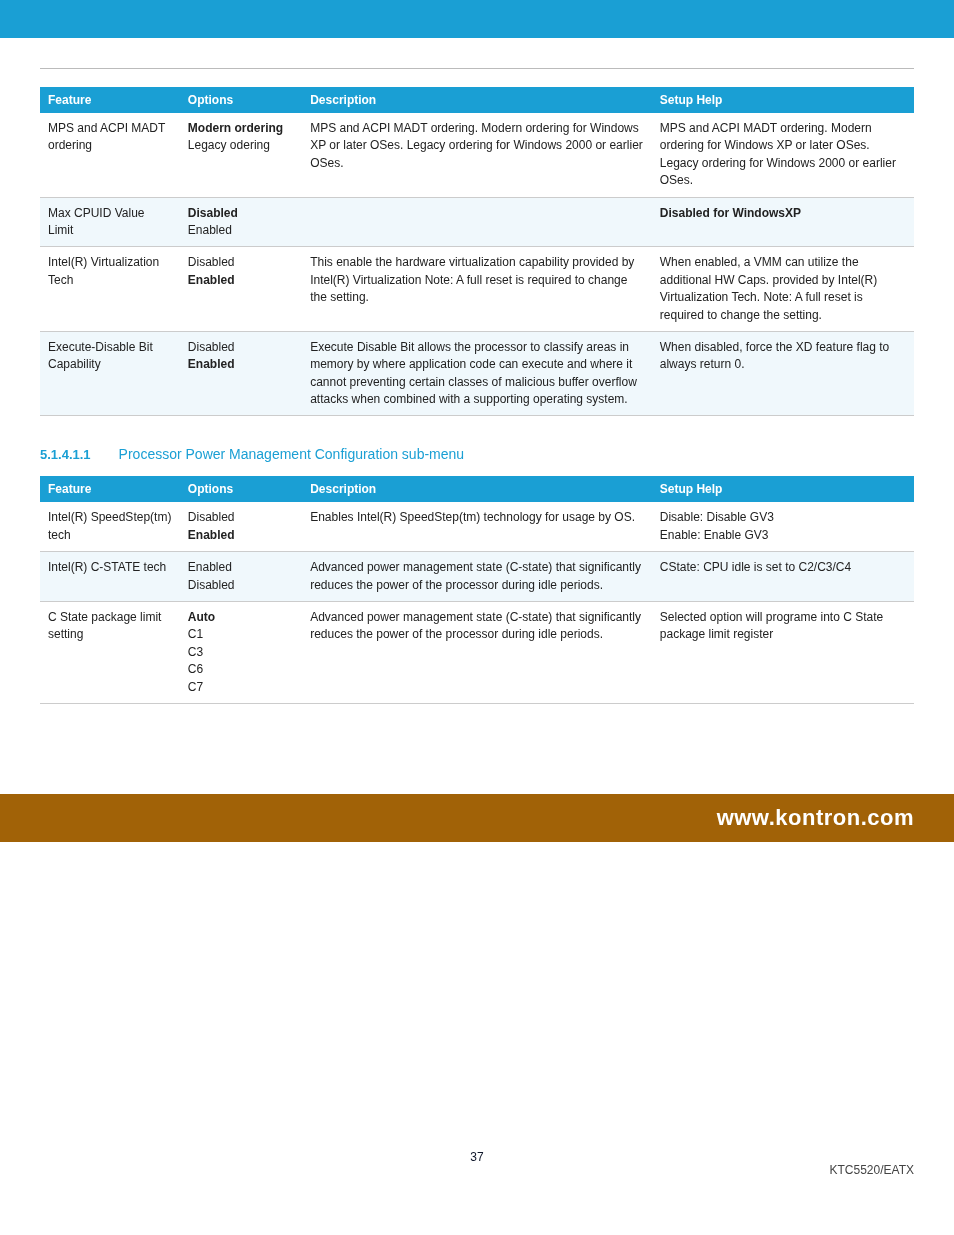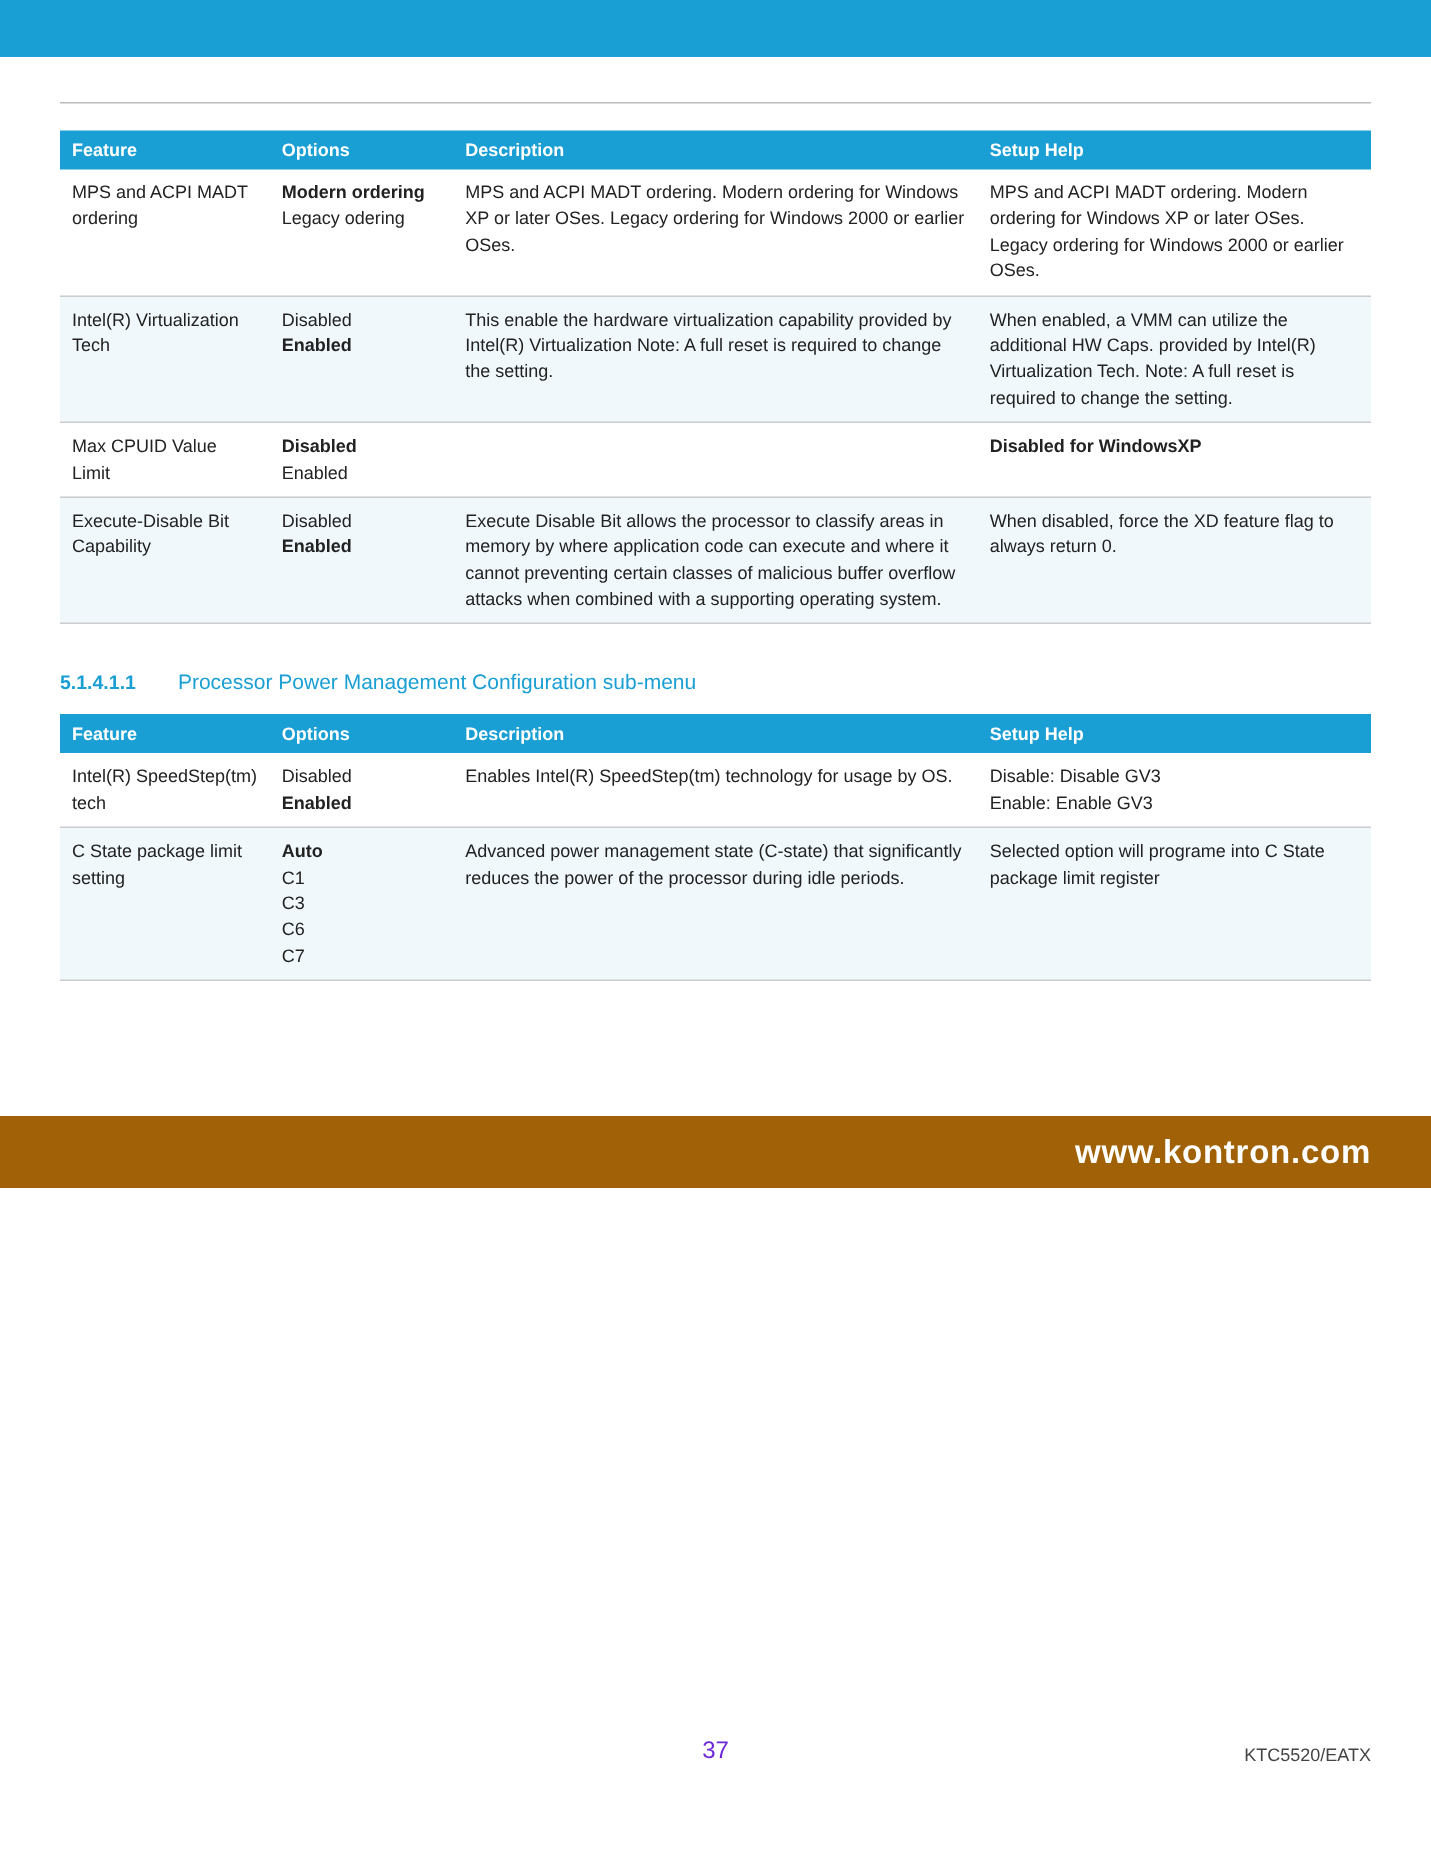--- a/index.html
+++ b/index.html
@@ -31,25 +31,25 @@
 
     .footer-bar .website {
       color: #fff;
       font-size: 22px;
       font-weight: bold;
       letter-spacing: 0.5px;
     }
 
     .footer-page-num {
       position: absolute;
-      bottom: 58px;
+      bottom: 71px;
       left: 50%;
       transform: translateX(-50%);
-      font-size: 16px;
-      color: #6d28d9;
+      font-size: 12px;
+      color: #0f172a;
     }
 
     .footer-doc-ref {
       position: absolute;
       bottom: 58px;
       right: 40px;
       font-size: 12px;
       color: #444;
     }
 
@@ -141,30 +141,30 @@
       </tr>
     </thead>
     <tbody id="table1-body">
     <tr>
           <td>MPS and ACPI MADT ordering</td>
           <td><span class="bold">Modern ordering</span><br>Legacy odering</td>
           <td>MPS and ACPI MADT ordering. Modern ordering for Windows XP or later OSes. Legacy ordering for Windows 2000 or  earlier OSes.</td>
           <td style="font-weight: normal;">MPS and ACPI MADT ordering. Modern ordering for Windows XP or later OSes.<br>Legacy ordering for Windows 2000 or earlier OSes.</td>
         </tr>
         <tr>
+          <td>Max CPUID Value Limit</td>
+          <td><span class="bold">Disabled</span><br>Enabled</td>
+          <td></td>
+          <td style="font-weight: bold;">Disabled for WindowsXP</td>
+        </tr>
+        <tr>
           <td>Intel(R) Virtualization Tech</td>
           <td><span>Disabled</span><br><span class="bold">Enabled</span></td>
           <td>This enable the hardware virtualization capability provided by Intel(R) Virtualization Note: A full reset is required to change the setting.</td>
           <td style="font-weight: normal;">When enabled, a VMM can utilize the additional HW Caps. provided by Intel(R) Virtualization Tech. Note: A full reset is required to change the setting.</td>
-        </tr>
-        <tr>
-          <td>Max CPUID Value Limit</td>
-          <td><span class="bold">Disabled</span><br>Enabled</td>
-          <td></td>
-          <td style="font-weight: bold;">Disabled for WindowsXP</td>
         </tr>
         <tr>
           <td>Execute-Disable Bit Capability</td>
           <td><span>Disabled</span><br><span class="bold">Enabled</span></td>
           <td>Execute Disable Bit allows the processor to classify areas in memory by where application code can execute and where it cannot preventing certain classes of malicious buffer overflow attacks when combined with a supporting operating system.</td>
           <td style="font-weight: normal;">When disabled, force the XD feature flag to always return 0.</td>
         </tr>
       </tbody>
   </table>
 
@@ -183,20 +183,26 @@
       </tr>
     </thead>
     <tbody id="table2-body">
     <tr>
           <td>Intel(R) SpeedStep(tm) tech</td>
           <td><span>Disabled</span><br><span class="bold">Enabled</span></td>
           <td>Enables Intel(R) SpeedStep(tm) technology for usage by OS.</td>
           <td style="font-weight: normal;">Disable: Disable GV3<br>Enable:  Enable GV3</td>
         </tr>
         <tr>
+          <td>Intel(R) C-STATE tech</td>
+          <td>Enabled<br>Disabled</td>
+          <td>Advanced power management state (C-state) that significantly reduces the power of the processor during idle periods.</td>
+          <td style="font-weight: normal;">CState: CPU idle is set to C2/C3/C4</td>
+        </tr>
+        <tr>
           <td>C State package limit setting</td>
           <td><span class="bold">Auto</span><br>C1<br>C3<br>C6<br>C7</td>
           <td>Advanced power management state (C-state) that significantly reduces the power of the processor during idle periods.</td>
           <td style="font-weight: normal;">Selected option will programe into C State package limit register</td>
         </tr>
       </tbody>
   </table>
 </div>
 
 <div class="footer-page-num">37</div>

